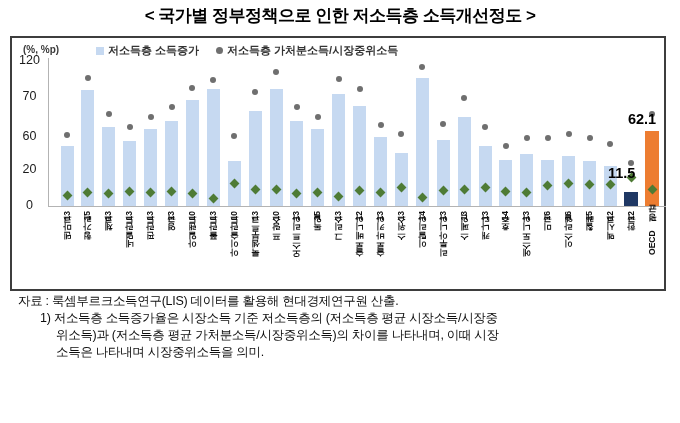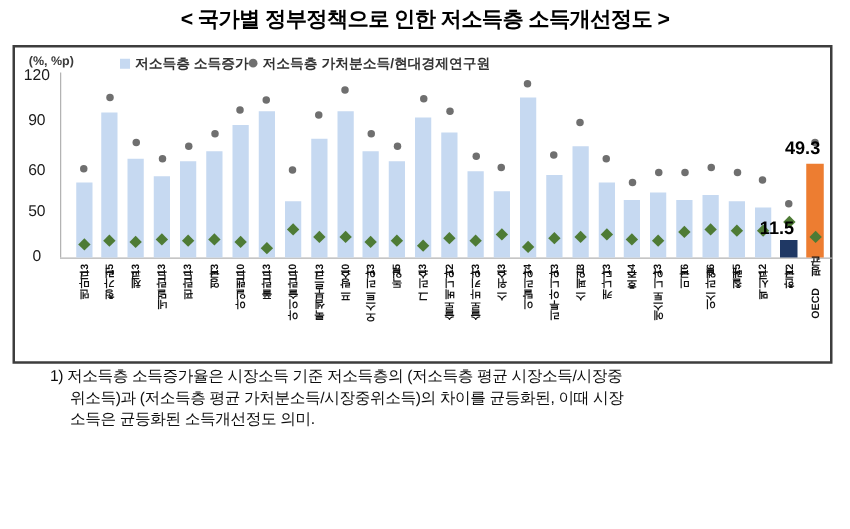--- a/index.html
+++ b/index.html
@@ -3,21 +3,21 @@
 <meta charset="utf-8">
 <style>
   html,body{margin:0;padding:0;background:#ffffff;}
   body{width:680px;height:423px;position:relative;overflow:hidden;
        font-family:"Liberation Sans", sans-serif;color:#111;}
   .page-title{position:absolute;top:4px;left:0;width:680px;text-align:center;
        font-size:17px;font-weight:bold;letter-spacing:-0.5px;color:#000;}
   .chart-box{position:absolute;left:10px;top:36px;width:652px;height:251px;
        border:2px solid #3d3d3d;background:#fff;}
   .unit-label{position:absolute;left:11px;top:6px;font-size:10px;color:#3a3a3a;font-weight:bold;}
-  .legend{position:absolute;left:84px;top:5px;display:flex;align-items:center;}
+  .legend{position:absolute;left:84px;top:5px;display:flex;gap:17px;align-items:center;}
   .legend-item{display:flex;align-items:center;gap:4px;font-size:11px;font-weight:bold;color:#333;white-space:nowrap;}
   .mk-square{width:8px;height:8px;background:#C6D9F1;display:inline-block;}
   .mk-diamond{width:7px;height:7px;background:#4E7B35;display:inline-block;transform:rotate(45deg);}
   .mk-circle{width:7px;height:7px;border-radius:50%;background:#6F6F6F;display:inline-block;}
   .bar{position:absolute;background:#C6D9F1;}
   .diamond{position:absolute;width:7px;height:7px;transform:rotate(45deg);background:#4E7B35;}
   .dot{position:absolute;width:6px;height:6px;border-radius:50%;background:#6F6F6F;}
   .ytick{position:absolute;width:27px;text-align:center;font-size:12.5px;font-weight:normal;color:#1a1a1a;}
   .xlab{position:absolute;writing-mode:vertical-rl;transform:rotate(180deg);
         font-size:8.5px;font-weight:600;color:#111;letter-spacing:0;line-height:10px;white-space:nowrap;}
@@ -36,31 +36,31 @@
 <div class="chart-box">
   <span class="unit-label">(%, %p)</span>
 
   <div class="legend">
     <span class="legend-item">
       <span class="mk-square"></span>
       <span>저소득층 소득증가</span>
     </span>
     <span class="legend-item">
       <span class="mk-circle"></span>
-      <span>저소득층 가처분소득/현대경제연구원</span>
+      <span>저소득층 가처분소득/시장중위소득</span>
     </span>
   </div>
 
   <div id="plot"></div>
 <div class="axis-v" style="left: 36px; top: 20px; height: 148px;"></div>
     <div class="axis-h" style="left: 36px; top: 168px; width: 618px;"></div>
     <div class="ytick" style="left: 4px; top: 160px;">0</div>
-    <div class="ytick" style="left: 4px; top: 123.75px;">50</div>
+    <div class="ytick" style="left: 4px; top: 123.75px;">20</div>
     <div class="ytick" style="left: 4px; top: 91px;">60</div>
-    <div class="ytick" style="left: 4px; top: 51.25px;">90</div>
+    <div class="ytick" style="left: 4px; top: 51.25px;">70</div>
     <div class="ytick" style="left: 4px; top: 15px;">120</div>
     <div class="bar" style="left: 48.5px; top: 107.583px; width: 13px; height: 60.4167px;"></div>
     <div class="xlab" style="left: 49.5px; top: 173px;">덴마크13</div>
     <div class="bar" style="left: 69.4px; top: 52px; width: 13px; height: 116px;"></div>
     <div class="xlab" style="left: 70.4px; top: 173px;">헝가리15</div>
     <div class="bar" style="left: 90.3px; top: 89.4583px; width: 13px; height: 78.5417px;"></div>
     <div class="xlab" style="left: 91.3px; top: 173px;">체코13</div>
     <div class="bar" style="left: 111.2px; top: 102.75px; width: 13px; height: 65.25px;"></div>
     <div class="xlab" style="left: 112.2px; top: 173px;">네덜란드13</div>
     <div class="bar" style="left: 132.1px; top: 90.6667px; width: 13px; height: 77.3333px;"></div>
@@ -164,21 +164,22 @@
     <div class="diamond" style="left: 553.1px; top: 141.542px;"></div>
     <div class="dot" style="left: 553.6px; top: 92.5px;"></div>
     <div class="diamond" style="left: 574px; top: 142.75px;"></div>
     <div class="dot" style="left: 574.5px; top: 97.3333px;"></div>
     <div class="diamond" style="left: 594.9px; top: 142.75px;"></div>
     <div class="dot" style="left: 595.4px; top: 103.375px;"></div>
     <div class="diamond" style="left: 615.8px; top: 135.5px;"></div>
     <div class="dot" style="left: 616.3px; top: 121.5px;"></div>
     <div class="diamond" style="left: 636.7px; top: 147.583px;"></div>
     <div class="dot" style="left: 637.2px; top: 73.1667px;"></div>
-    <div class="bar-label" style="left: 568.3px; top: 137px;">11.5</div>
-    <div class="bar-label" style="left: 589.2px; top: 72.9625px;">49.3</div>
+    <div class="bar-label" style="left: 568.3px; top: 127px;">11.5</div>
+    <div class="bar-label" style="left: 589.2px; top: 72.9625px;">62.1</div>
   </div>
 
 <div class="footnotes">
+  <div class="fline">자료 : 룩셈부르크소득연구(LIS) 데이터를 활용해 현대경제연구원 산출.</div>
   <div class="fline ind2">1) 저소득층 소득증가율은 시장소득 기준 저소득층의 (저소득층 평균 시장소득/시장중</div>
-  <div class="fline ind3">위소득)과 (저소득층 평균 가처분소득/시장중위소득)의 차이를 균등화된, 이때 시장</div>
-  <div class="fline ind3">소득은 균등화된 소득개선정도 의미.</div>
+  <div class="fline ind3">위소득)과 (저소득층 평균 가처분소득/시장중위소득)의 차이를 나타내며, 이때 시장</div>
+  <div class="fline ind3">소득은 나타내며 시장중위소득을 의미.</div>
 </div>
 
 </body></html>

